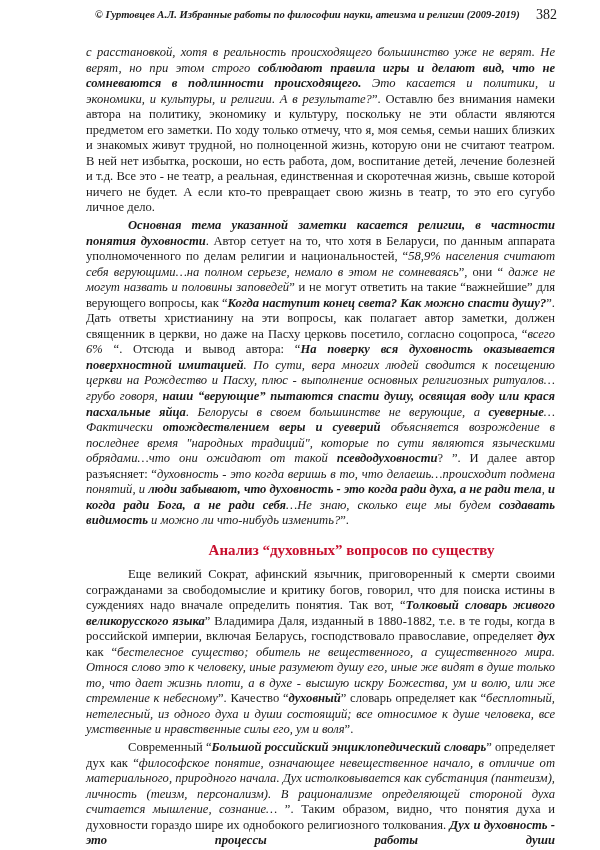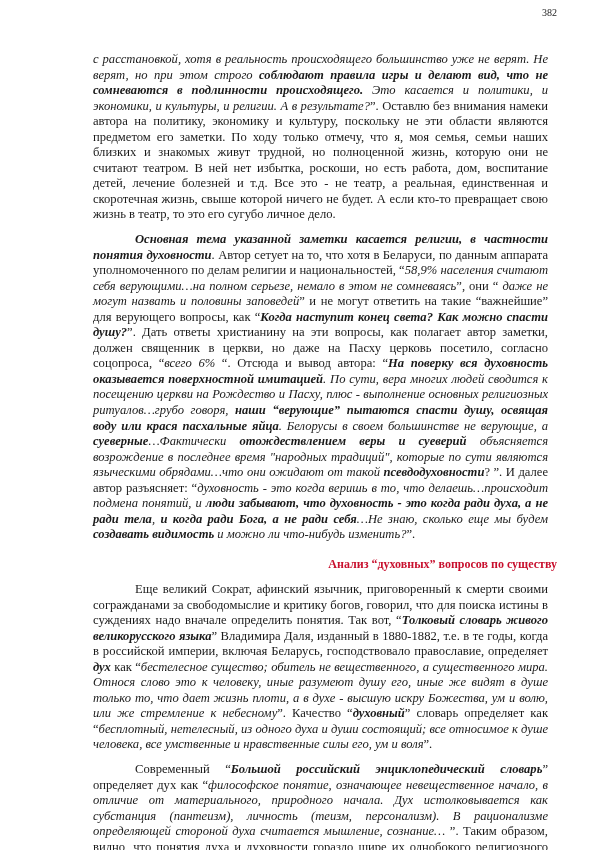--- a/index.html
+++ b/index.html
@@ -1,35 +1,36 @@
 <!DOCTYPE html>
 <html><head>
 <meta charset="utf-8">
 <style>
   html, body { margin:0; padding:0; background:#ffffff; }
   body { width:600px; height:850px; position:relative; overflow:hidden;
          font-family:"Liberation Serif","DejaVu Serif",serif; color:#1a1a1a; }
   .page-header { position:absolute; top:6px; left:84px; width:473px; height:16px;
          font-size:10.6px; }
   .page-header .title { position:absolute; left:11px; top:3px; font-weight:bold; font-style:italic; white-space:nowrap; }
-  .page-header .num { position:absolute; right:0px; top:1px; font-size:10px; }
+  .page-header .num { position:absolute; right:0px; top:1px; font-size:14px; }
   .content { position:absolute; top:43px; left:84px; width:473px;
          font-size:12.6px; line-height:15.55px; text-align:justify; }
-  .content p { margin:9px; }
+  .content p { margin:2px; }
   .content p.ind { text-indent:42px; }
   .i { font-style:italic; }
   .bi { font-weight:bold; font-style:italic; }
-  .heading { color:#c8102e; font-weight:bold; font-size:12px; text-align:right;
+  .heading { color:#c8102e; font-weight:bold; font-size:15px; text-align:center;
          margin:12px 0 8px 62px; line-height:18px; }
   .lastline { text-align-last:justify; }
 </style>
 </head>
 <body>
 
 <div class="page-header">
+  <span class="title">© Гуртовцев А.Л. Избранные работы по философии науки, атеизма и религии (2009-2019)</span>
   <span class="num">382</span>
 </div>
 
 <div class="content">
 
   <p><span class="i">с расстановкой, хотя в реальность происходящего большинство уже не верят. Не верят, но при этом строго </span><span class="bi">соблюдают правила игры и делают вид, что не сомневаются в подлинности происходящего.</span><span class="i"> Это касается и политики, и экономики, и культуры, и религии. А в результате?</span><span>”.  Оставлю без внимания намеки автора на политику, экономику и культуру, поскольку не эти области являются предметом его заметки. По ходу только отмечу, что я, моя семья, семьи наших близких и знакомых  живут трудной, но полноценной жизнь, которую они не считают театром. В ней нет избытка, роскоши, но есть работа, дом, воспитание детей, лечение болезней и т.д. Все это - не театр, а реальная, единственная и скоротечная жизнь, свыше которой ничего не будет. А если кто-то превращает свою жизнь в театр, то это его сугубо личное дело.</span></p>
 
   <p class="ind"><span class="bi">Основная тема указанной заметки касается религии, в частности понятия духовности</span><span>. Автор сетует на то, что хотя в Беларуси, по данным аппарата уполномоченного по делам религии и национальностей, “</span><span class="i">58,9% населения считают себя верующими…на полном серьезе, немало в этом не сомневаясь</span><span>”, они “ </span><span class="i">даже не могут назвать и половины заповедей</span><span>” и не могут ответить на такие “важнейшие” для верующего вопросы, как “</span><span class="bi">Когда наступит конец света? Как можно спасти душу?</span><span>”. Дать ответы христианину на эти вопросы, как полагает автор заметки, должен священник в церкви, но даже на Пасху церковь посетило, согласно соцопроса, “</span><span class="i">всего 6%</span><span> “. Отсюда и вывод автора: “</span><span class="bi">На поверку вся духовность оказывается поверхностной имитацией</span><span class="i">. По сути, вера многих людей сводится к посещению церкви на Рождество и Пасху, плюс - выполнение основных религиозных ритуалов…грубо говоря, </span><span class="bi">наши “верующие” пытаются спасти душу, освящая воду или крася пасхальные яйца</span><span class="i">. Белорусы в своем большинстве не верующие, а </span><span class="bi">суеверные</span><span class="i">…Фактически </span><span class="bi">отождествлением веры и суеверий</span><span class="i"> объясняется возрождение в последнее время "народных традиций", которые по сути являются языческими обрядами…что они ожидают от такой </span><span class="bi">псевдодуховности</span><span>? ”. И далее автор разъясняет: “</span><span class="i">духовность - это когда веришь в то, что делаешь…происходит подмена понятий, и </span><span class="bi">люди забывают, что духовность - это когда ради духа, а не ради тела</span><span class="i">, </span><span class="bi">и когда ради Бога, а не ради себя</span><span class="i">…Не знаю, сколько еще мы будем </span><span class="bi">создавать видимость</span><span class="i"> и можно ли что-нибудь изменить?</span><span>”.</span></p>
 
   <div class="heading">Анализ “духовных” вопросов по существу</div>

